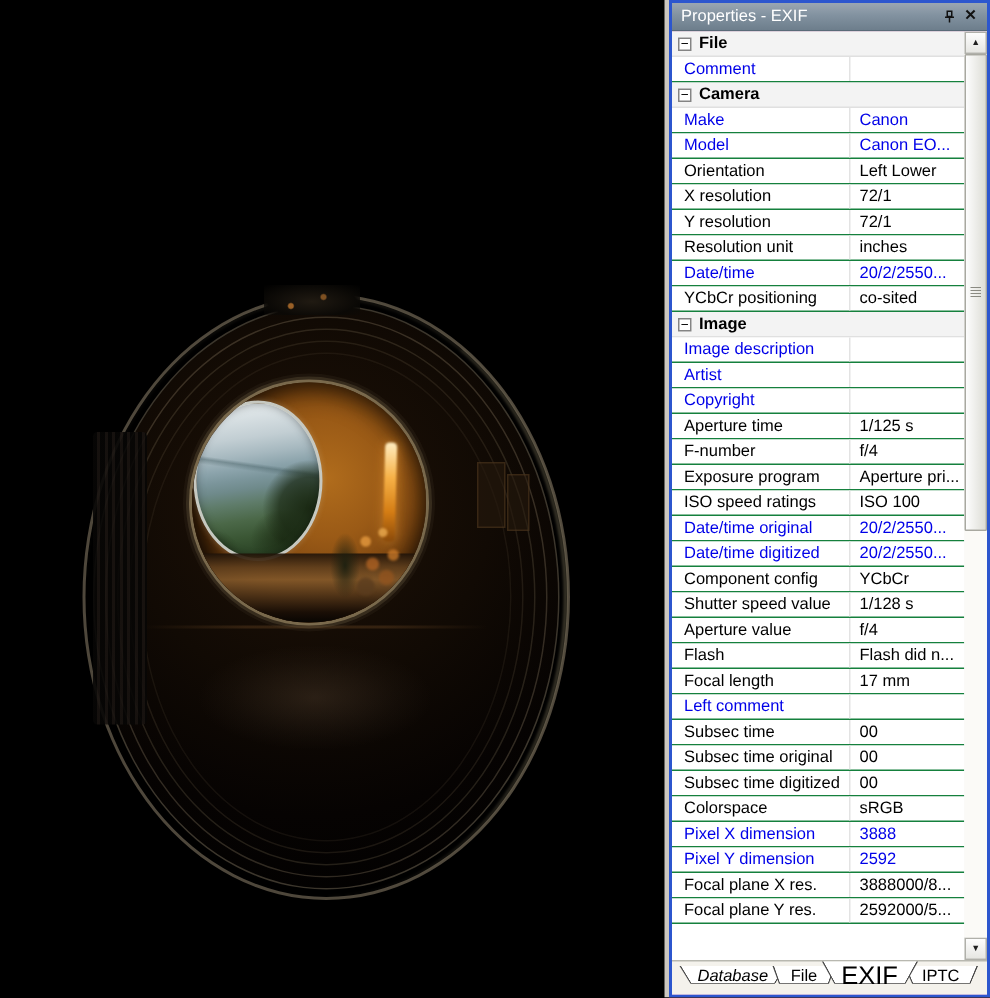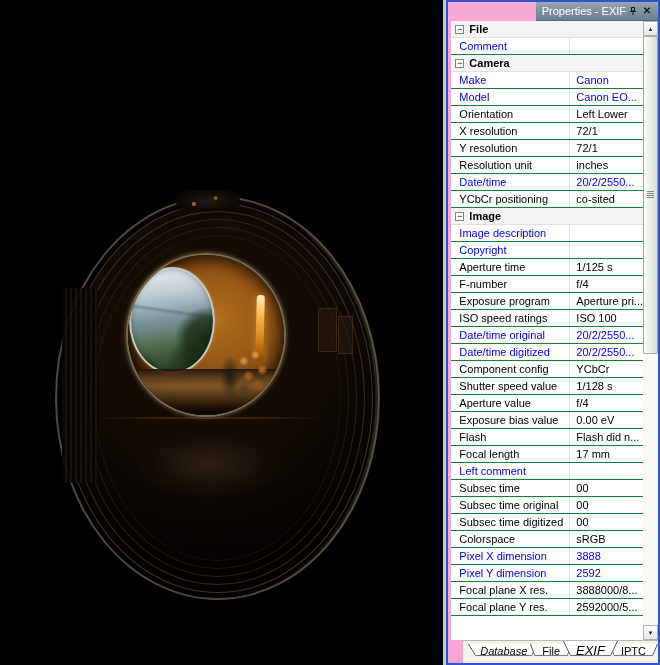--- a/index.html
+++ b/index.html
@@ -71,21 +71,21 @@
       radial-gradient(circle at 60% 70%, rgba(150,85,30,.7) 0 4px, rgba(0,0,0,0) 6px),
       radial-gradient(circle at 30% 80%, rgba(90,60,30,.8) 0 5px, rgba(0,0,0,0) 7px); }
   .leaves { position:absolute; left:92px; top:100px; width:20px; height:44px;
     background:radial-gradient(ellipse at 50% 50%, rgba(25,30,15,.9) 0%, rgba(0,0,0,0) 70%); }
 
   
   .splitter { position:absolute; left:443px; top:0; width:3px; height:665px; background:#ccc7bf; cursor:col-resize; }
 
   
   .panel { position:absolute; left:446px; top:0; width:214px; height:665px; box-sizing:border-box;
-    border:2px solid #2c56ce; background:#f9a8d4; display:flex; flex-direction:column;align-items:flex-end; }
+    border:2px solid #2c56ce; background:#f9a8d4; display:flex; flex-direction:column; }
   .titlebar { height:18px; flex:0 0 18px; display:flex; align-items:center; padding:0 4px 0 6px;
     background:linear-gradient(180deg, #9aa6b2 0%, #8292a0 45%, #6d7e8c 100%);
     border-bottom:1px solid #5a6a78; }
   .titlebar .title { color:#fff; font-size:11px; flex:1; white-space:nowrap; overflow:hidden; }
   .tb-btn { width:14px; height:14px; display:flex; align-items:center; justify-content:center; cursor:pointer; }
   .tb-btn.close span { font-size:10px; font-weight:bold; color:#111; line-height:14px; }
 
   .content { flex:1; display:flex; background:#fff; overflow:hidden; }
   .grid { flex:1; overflow:hidden; }
   .row { height:17px; box-sizing:border-box; display:flex; align-items:center;
@@ -113,21 +113,21 @@
     background:repeating-linear-gradient(180deg, #8a8a82 0 1px, rgba(0,0,0,0) 1px 2px); }
 
   .tabbar { flex:0 0 22px; height:22px; position:relative; background:#f4f2ec; border-top:1px solid #b8b8b0;
     display:flex; align-items:flex-start; padding-left:5px; }
   .tab { position:relative; height:15px; margin-top:3px; padding:0 12px; cursor:pointer; }
   .tab + .tab { margin-left:-9px; }
   .tab::before { content:""; position:absolute; inset:0; background:#fff; border:1px solid #4a4a4a; border-top:none;
     transform:perspective(6px) rotateX(-6deg); transform-origin:50% 0; z-index:0; }
   .tab-label { position:relative; z-index:1; font-size:11px; color:#000; line-height:15px; display:block; }
   .tab.active { height:20px; margin-top:0; padding:0 13px; }
-  .tab.active .tab-label { font-size:13px; line-height:19px;font-style:italic; }
+  .tab.active .tab-label { font-size:17px; line-height:19px; }
 </style>
 </head>
 <body>
 
 <div class="photo">
   <div class="big-ring">
     <div class="room"></div>
     <div class="ring r5"></div>
     <div class="ring r4"></div>
     <div class="ring r3"></div>
@@ -214,20 +214,24 @@
         </div>
         <div class="row section-row">
           <span class="collapse-box">−</span>
           <span class="section-label">Image</span>
         </div>
         <div class="row prop-row">
           <span class="cell name blue">Image description</span>
           <span class="cell value blue"></span>
         </div>
         <div class="row prop-row">
+          <span class="cell name blue">Artist</span>
+          <span class="cell value blue"></span>
+        </div>
+        <div class="row prop-row">
           <span class="cell name blue">Copyright</span>
           <span class="cell value blue"></span>
         </div>
         <div class="row prop-row">
           <span class="cell name">Aperture time</span>
           <span class="cell value">1/125 s</span>
         </div>
         <div class="row prop-row">
           <span class="cell name">F-number</span>
           <span class="cell value">f/4</span>
@@ -252,24 +256,20 @@
           <span class="cell name">Component config</span>
           <span class="cell value">YCbCr</span>
         </div>
         <div class="row prop-row">
           <span class="cell name">Shutter speed value</span>
           <span class="cell value">1/128 s</span>
         </div>
         <div class="row prop-row">
           <span class="cell name">Aperture value</span>
           <span class="cell value">f/4</span>
-        </div>
-        <div class="row prop-row">
-          <span class="cell name">Exposure bias value</span>
-          <span class="cell value">0.00 eV</span>
         </div>
         <div class="row prop-row">
           <span class="cell name">Flash</span>
           <span class="cell value">Flash did n...</span>
         </div>
         <div class="row prop-row">
           <span class="cell name">Focal length</span>
           <span class="cell value">17 mm</span>
         </div>
         <div class="row prop-row">

